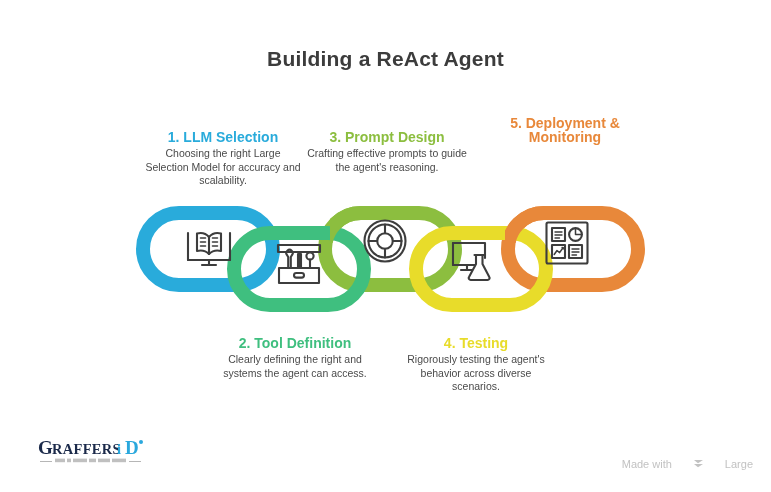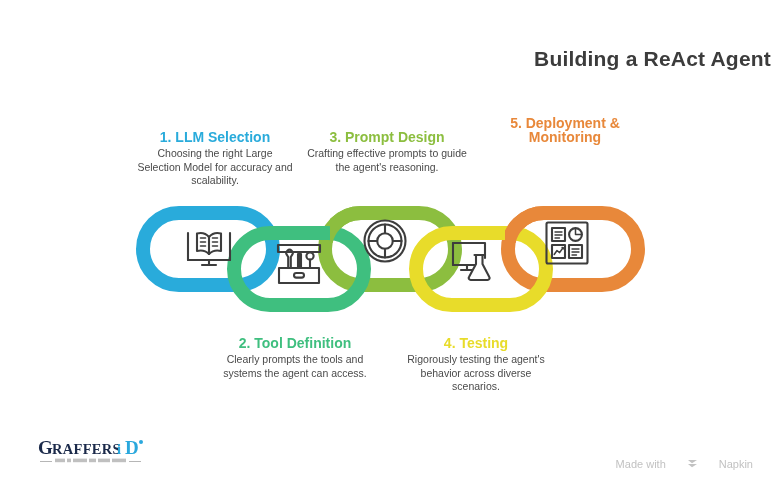--- a/index.html
+++ b/index.html
@@ -19,21 +19,21 @@
     width: 771px;
     height: 492px;
   }
 
   
   #page-title {
     position: absolute;
     top: 47px;
     left: 0;
     width: 771px;
-    text-align: right;
+    text-align: center;
     font-size: 21px;
     font-weight: bold;
     color: #3c3c3c;
     letter-spacing: 0.2px;
   }
 
   
   .step-text {
     position: absolute;
     text-align: center;
@@ -44,21 +44,21 @@
     font-weight: bold;
     line-height: 14px;
     margin-bottom: 3px;
   }
   .step-desc {
     font-size: 10.5px;
     line-height: 13.5px;
     color: #4a4a4a;
   }
 
-  #step-text-1 { left: 135px; top: 130px; }
+  #step-text-1 { left: 143px; top: 130px; }
   #step-text-2 { left: 215px; top: 336px; }
   #step-text-3 { left: 307px; top: 130px; }
   #step-text-4 { left: 396px; top: 336px; text-align: center; }
   #step-text-5 { left: 485px; top: 116px; }
 
   
   #chain {
     position: absolute;
     left: 0;
     top: 195px;
@@ -93,21 +93,21 @@
 
   <div id="page-title">Building a ReAct Agent</div>
 
   <div class="step-text" id="step-text-1">
     <div class="step-heading" style="color:#29ABDB">1. LLM Selection</div>
     <div class="step-desc">Choosing the right Large Selection Model for accuracy and scalability.</div>
   </div>
 
   <div class="step-text" id="step-text-2">
     <div class="step-heading" style="color:#3FBF7F">2. Tool Definition</div>
-    <div class="step-desc">Clearly prompts the tools and systems the agent can access.</div>
+    <div class="step-desc">Clearly defining the right and systems the agent can access.</div>
   </div>
 
   <div class="step-text" id="step-text-3">
     <div class="step-heading" style="color:#8CBE3F">3. Prompt Design</div>
     <div class="step-desc">Crafting effective prompts to guide the agent's reasoning.</div>
   </div>
 
   <div class="step-text" id="step-text-4">
     <div class="step-heading" style="color:#E8DC2A">4. Testing</div>
     <div class="step-desc">Rigorously testing the agent's behavior across diverse scenarios.</div>
@@ -261,16 +261,16 @@
       <rect x="76" y="24.6" width="14" height="3.6" fill="#8e8e8e"></rect>
     </g>
   </svg>
 
   <div id="made-with">
     <span>Made with</span>
     <svg class="napkin-mark" width="13" height="13" viewBox="0 0 13 13">
       <path d="M2,3 L11,3 L6,6.2 Z" fill="#c2c2c2"></path>
       <path d="M2,7 L11,7 L6,10.2 Z" fill="#c2c2c2"></path>
     </svg>
-    <span>Napkin</span>
+    <span>Large</span>
   </div>
 
 </div>
 
 </body></html>

